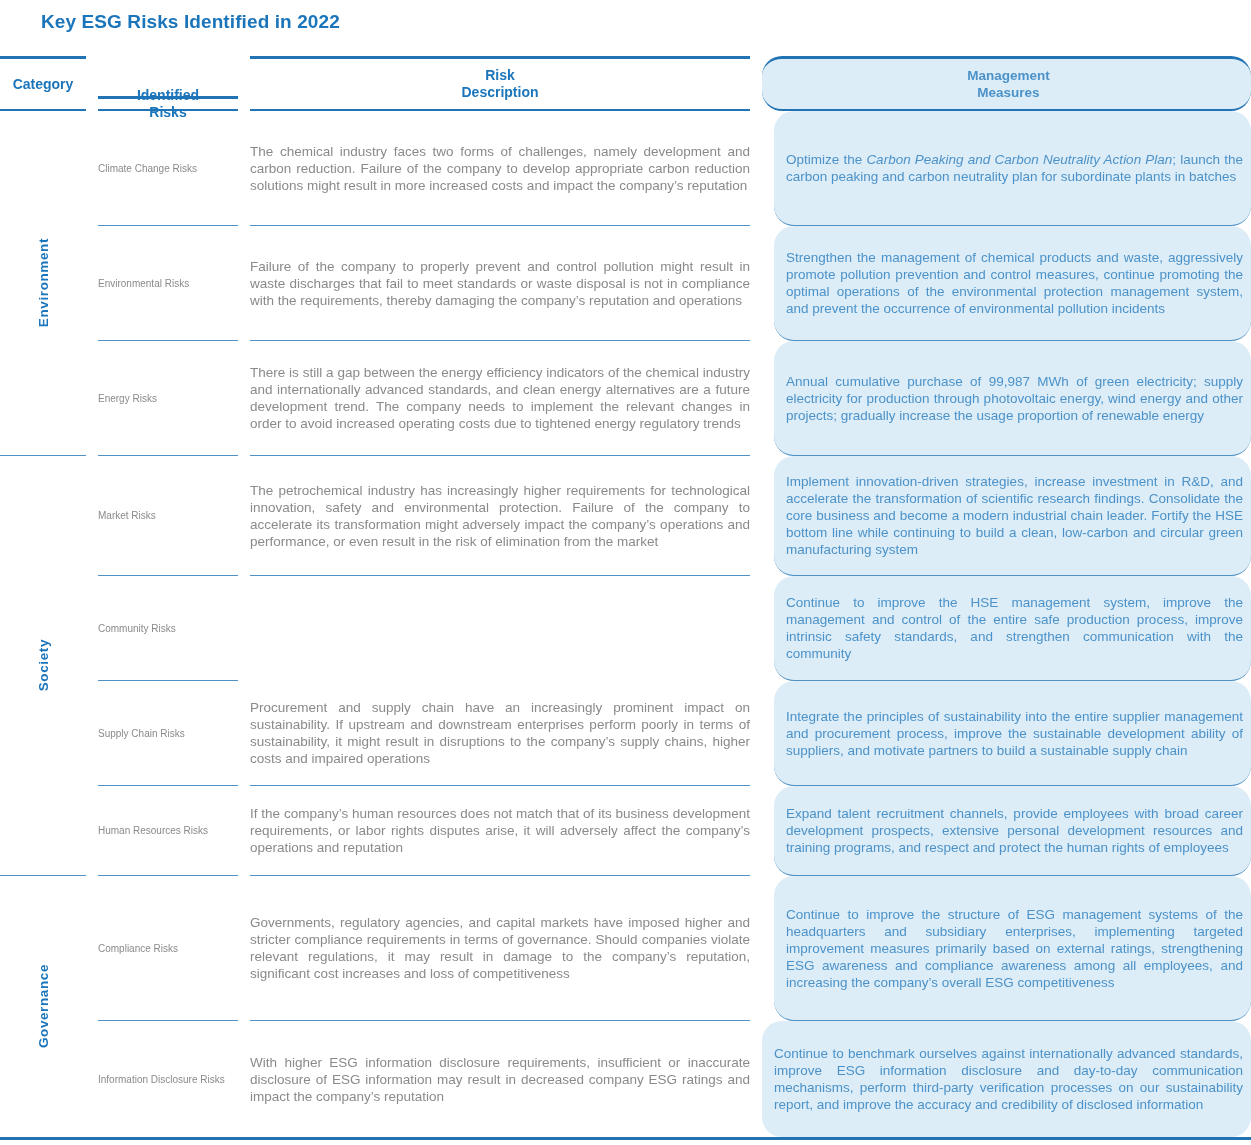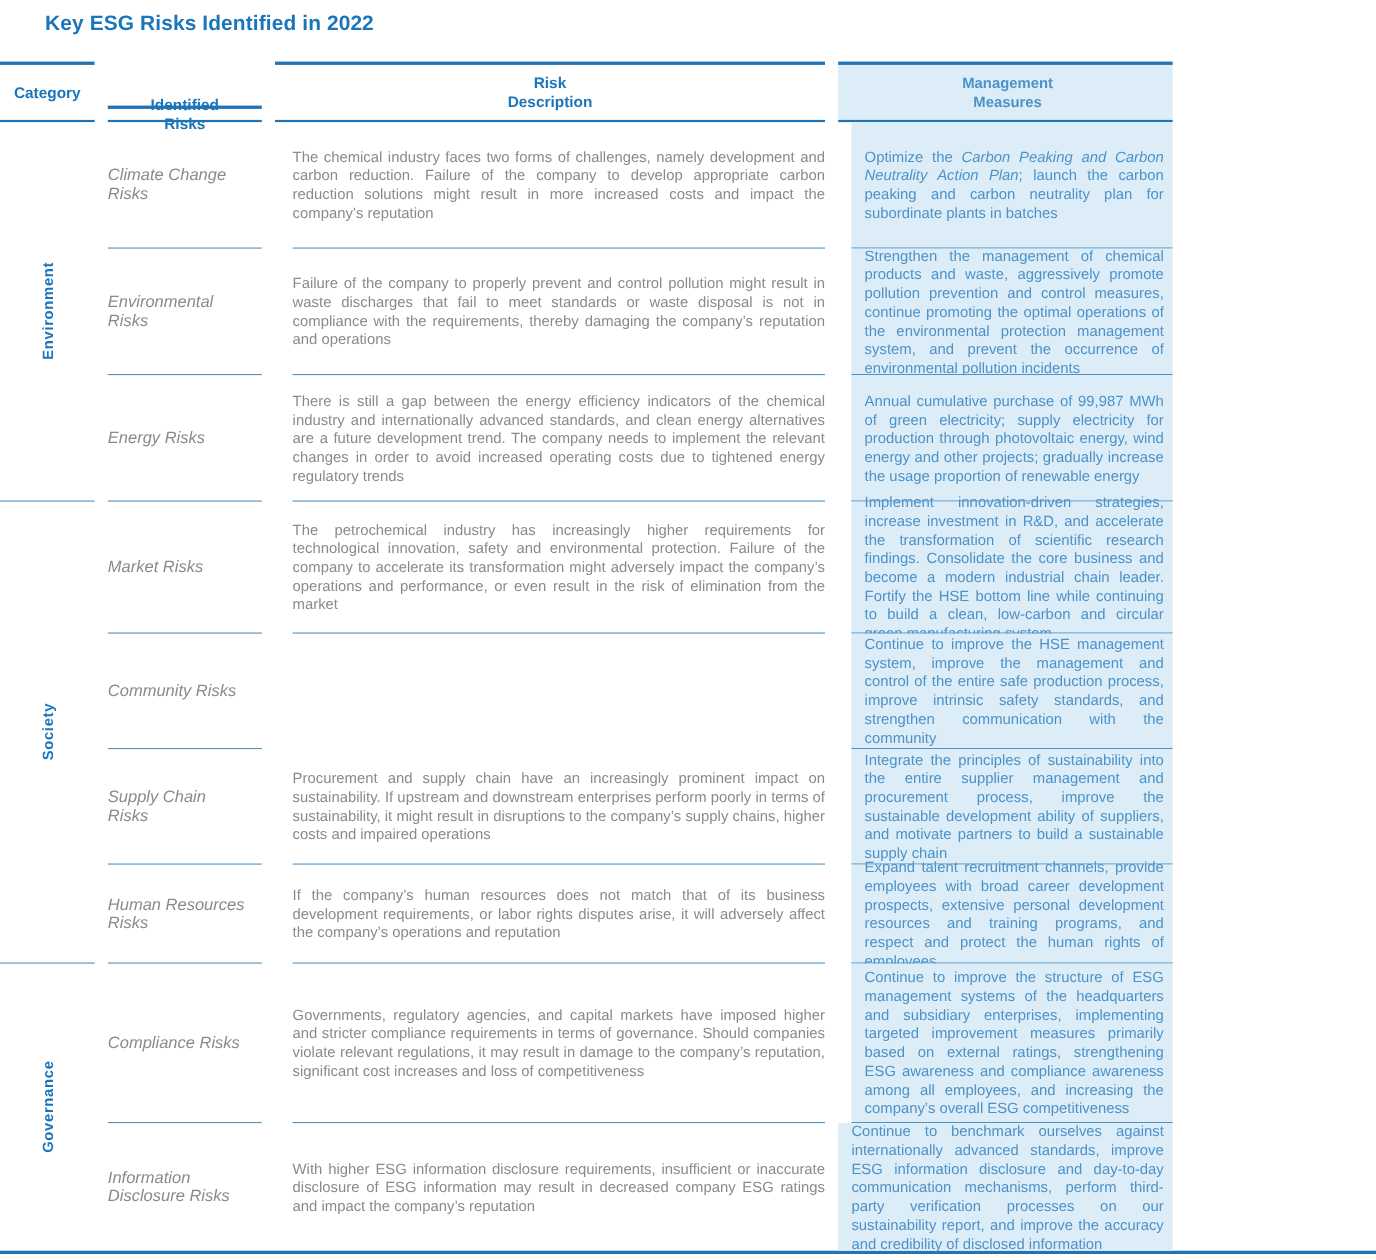--- a/index.html
+++ b/index.html
@@ -24,71 +24,71 @@
     padding:11px 0 0 8px;
     letter-spacing:0.1px;
     margin-left:33px;
   }
   .table{
     display:grid;
     grid-template-columns:86px 140px 500px 1fr;
     grid-template-rows:55px 115px 115px 115px 120px 105px 105px 90px 145px 116px;
     column-gap:12px;
     margin-top:23px;
-    width:1066px;
+    width:1251px;
   }
   .cell{display:flex;align-items:center;}
   
   .head{
     border-top:3px solid var(--rule-heavy);
     border-bottom:2px solid var(--rule-heavy);
     color:var(--accent);
     font-weight:bold;font-size:14px;line-height:17px;
     justify-content:center;text-align:center;
     flex-direction:column;
   }
   .head span{display:block;}
   
   .h1{grid-row:1;grid-column:1;}
   .h2{grid-row:1;grid-column:2;margin-top:40px;}
   .h3{grid-row:1;grid-column:3;}
   .h4{grid-row:1;grid-column:4;}
-  .c2{grid-column:2;} .c3{grid-column:3;margin-left:16px;} .c4{grid-column:4;}
+  .c2{grid-column:2;} .c3{grid-column:3;} .c4{grid-column:4;}
   .r2{grid-row:2;} .r3{grid-row:3;} .r4{grid-row:4;} .r5{grid-row:5;}
   .r6{grid-row:6;} .r7{grid-row:7;} .r8{grid-row:8;} .r9{grid-row:9;} .r10{grid-row:10;}
   .catE{grid-row:2/5;grid-column:1;}
   .catS{grid-row:5/9;grid-column:1;}
   .catG{grid-row:9/11;grid-column:1;}
   
   .cat{justify-content:center;}
   .cat .vlabel{
     writing-mode:vertical-rl;
     transform:rotate(180deg);
     color:var(--accent);
     font-weight:bold;font-size:13.5px;
     letter-spacing:0.6px;
     white-space:nowrap;
   }
   
   .risk{
     color:var(--gray-text);
-    font-size:15px;line-height:17px;
+    font-size:10px;line-height:17px;
     padding-right:10px;
-    font-style:italic;
   }
   .desc{
     color:var(--gray-text);
     font-size:13.5px;line-height:17px;
   }
   .desc .text,.measure .text{width:100%;text-align:justify;}
   .measure{
     background:var(--measure-bg);
     color:var(--measure-text);
     font-size:13.5px;line-height:17px;
     padding:6px 8px 6px 12px;
+    border-radius:20px;
   }
   .measure .italic{font-style:italic;}
   
   .rule{border-bottom:1px solid var(--rule-thin);}
   .measure.rule{border-bottom:1px solid var(--rule-thin);margin-left:12px;}
   .bottom-line{
     width:1251px;height:3px;
     background:var(--rule-heavy);
   }
 </style>

